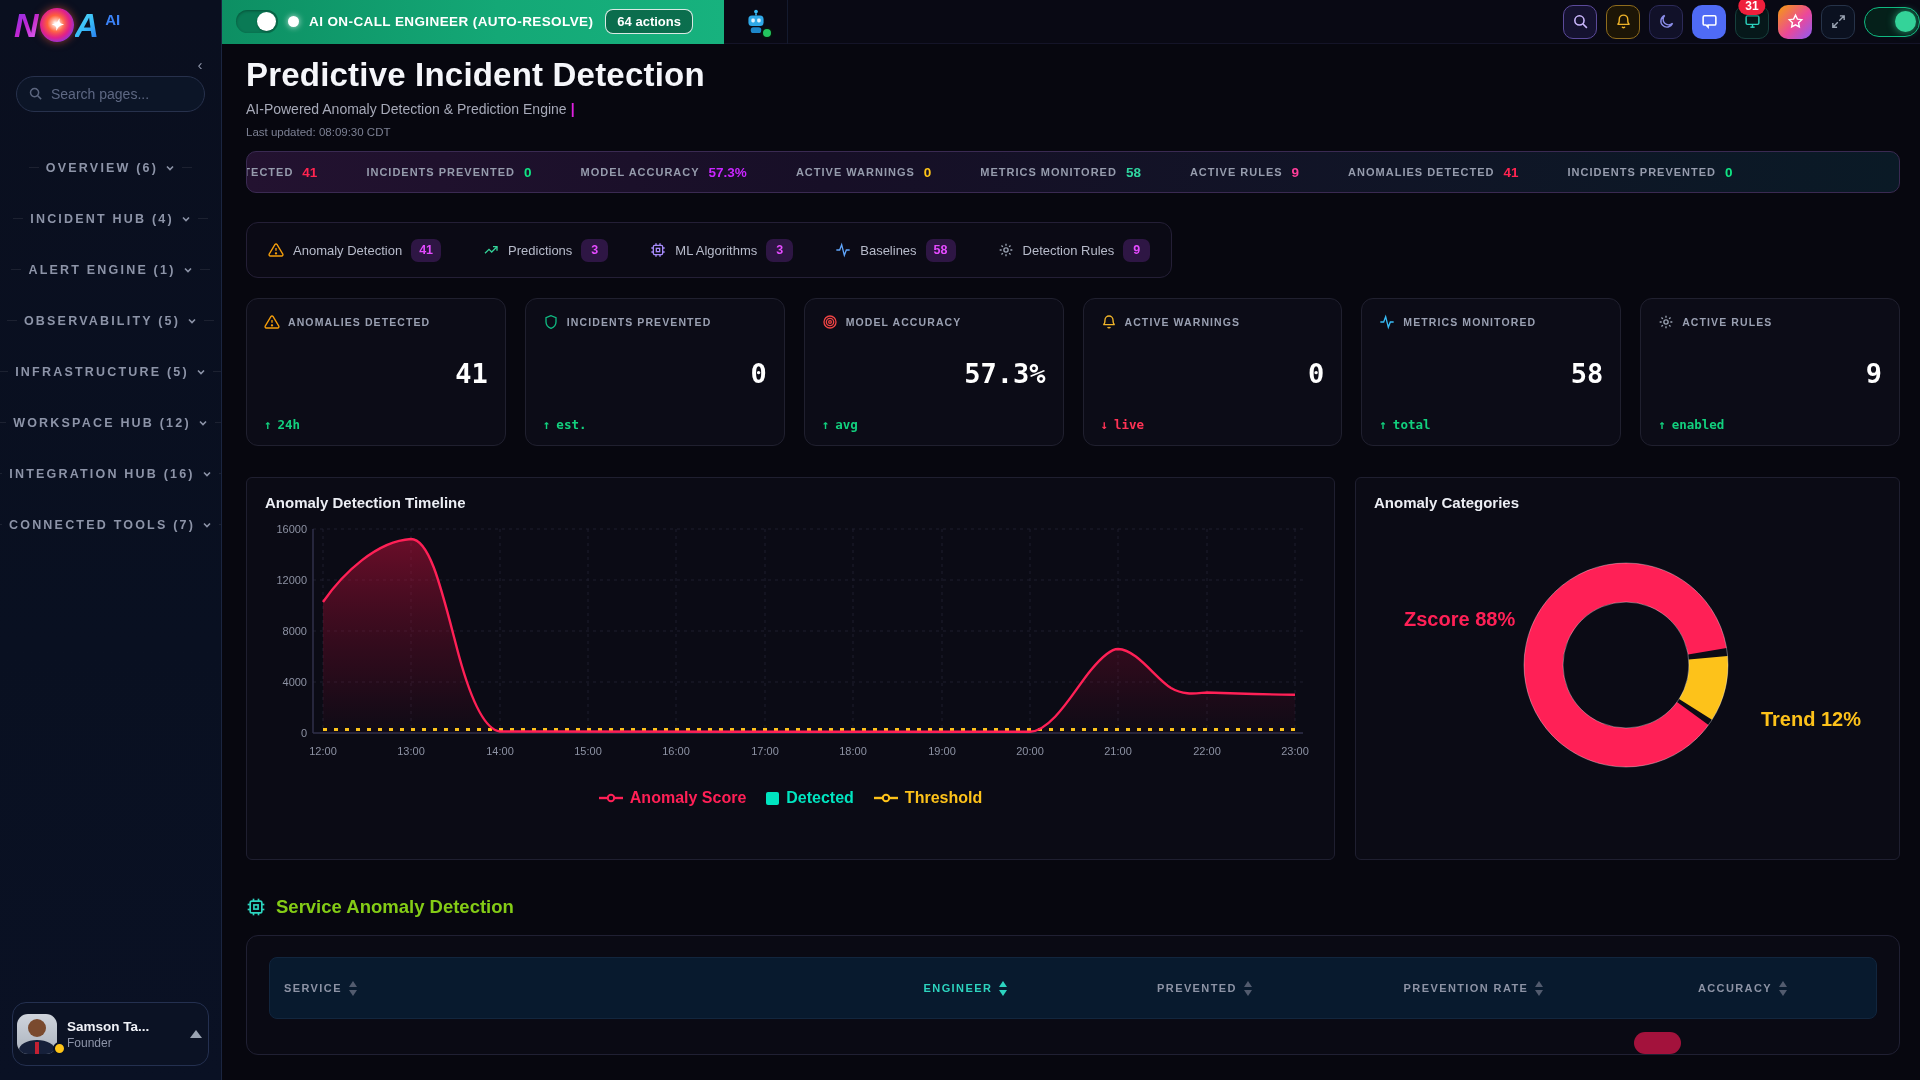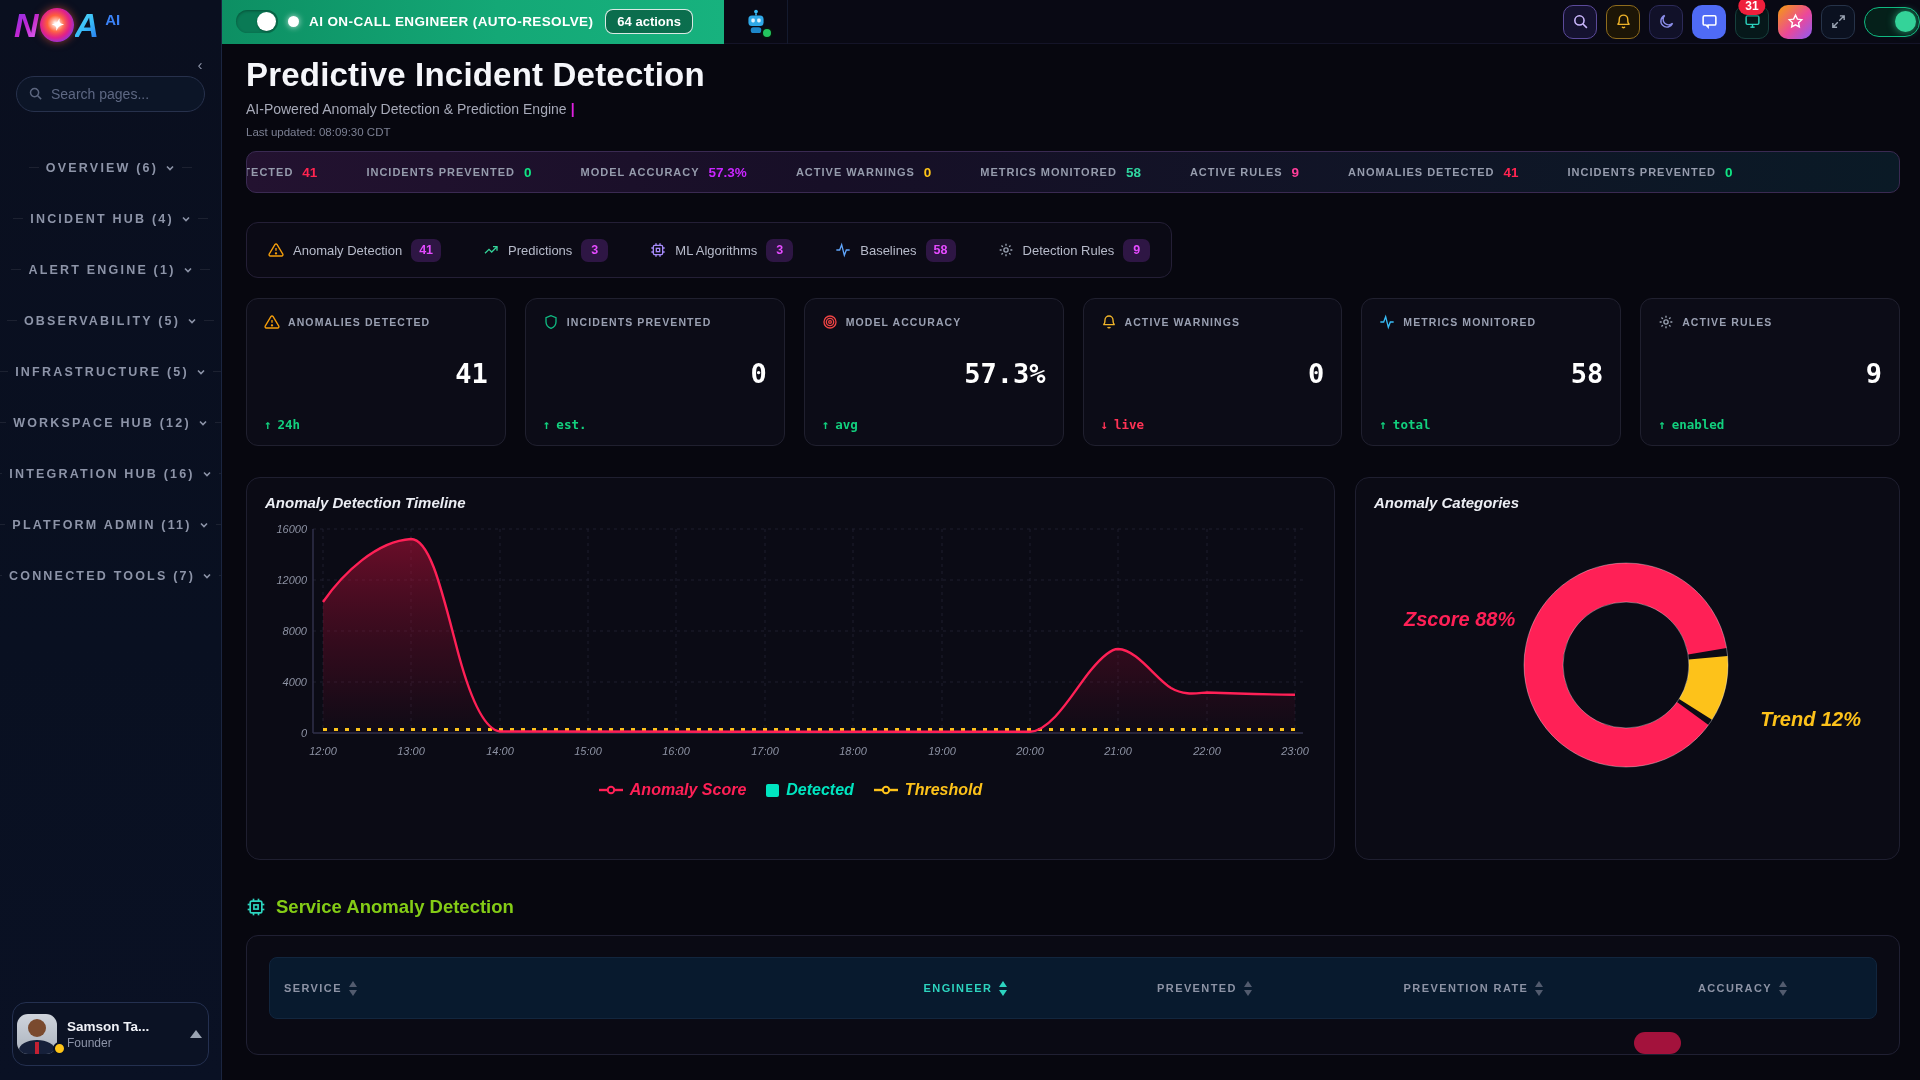--- a/index.html
+++ b/index.html
@@ -135,26 +135,26 @@
     color:#9aa0b2; font-weight:700; }
   .stat-head svg { width:16px; height:16px; flex:0 0 auto; }
   .stat-value { align-self:flex-end; font-family:"DejaVu Sans Mono", monospace;
     font-size:27px; font-weight:700; color:#ffffff; }
   .stat-foot { font-family:"DejaVu Sans Mono", monospace; font-size:12.5px; font-weight:700;
     color:#12d07e; display:flex; gap:6px; align-items:center; }
   .stat-foot.down { color:#ff3355; }
 
   
   .charts { margin-top:31px; display:flex; gap:20px; }
-  .chart-card { background:#0b0b15; border:1px solid #1f1f30; border-radius:14px; padding:16px 18px;font-style:italic; }
+  .chart-card { background:#0b0b15; border:1px solid #1f1f30; border-radius:6px; padding:16px 18px; }
   .timeline-card { width:1089px; height:383px; }
   .donut-card { width:545px; height:383px; position:relative; }
   .chart-title { font-size:15px; font-weight:700; color:#eceef4; }
   .legend { display:flex; justify-content:center; gap:20px; margin-top:4px; }
-  .legend-item { display:flex; align-items:center; gap:7px; font-size:16px; font-weight:700; }
+  .legend-item { display:flex; align-items:center; gap:7px; font-size:16px; font-weight:700;margin-top:8px; }
   .li-red{color:#ff2056}.li-teal{color:#00e5c0}.li-yellow{color:#fdc21a}
   .legend-sq { width:13px; height:13px; background:#00e5c0; border-radius:2px; }
   .donut-label { position:absolute; font-size:20px; font-weight:700; }
   .dl-zscore { left:48px; top:130px; color:#ff2056; }
   .dl-trend { right:38px; top:230px; color:#fdc21a; }
 
   
   .section-head { margin-top:36px; display:flex; align-items:center; gap:10px; }
   .section-head svg { width:20px; height:20px; }
   .section-title { font-size:18.5px; font-weight:800; color:#84cc16; }
@@ -232,26 +232,20 @@
         </svg>
       </div>
     <div class="nav-item">
         <span>WORKSPACE HUB (12)</span>
         <svg class="nav-chev" viewBox="0 0 10 10" fill="none" stroke="#8d94a8" stroke-width="1.6">
           <polyline points="2,3.5 5,6.5 8,3.5"></polyline>
         </svg>
       </div>
     <div class="nav-item">
         <span>INTEGRATION HUB (16)</span>
-        <svg class="nav-chev" viewBox="0 0 10 10" fill="none" stroke="#8d94a8" stroke-width="1.6">
-          <polyline points="2,3.5 5,6.5 8,3.5"></polyline>
-        </svg>
-      </div>
-    <div class="nav-item">
-        <span>PLATFORM ADMIN (11)</span>
         <svg class="nav-chev" viewBox="0 0 10 10" fill="none" stroke="#8d94a8" stroke-width="1.6">
           <polyline points="2,3.5 5,6.5 8,3.5"></polyline>
         </svg>
       </div>
     <div class="nav-item">
         <span>CONNECTED TOOLS (7)</span>
         <svg class="nav-chev" viewBox="0 0 10 10" fill="none" stroke="#8d94a8" stroke-width="1.6">
           <polyline points="2,3.5 5,6.5 8,3.5"></polyline>
         </svg>
       </div>

